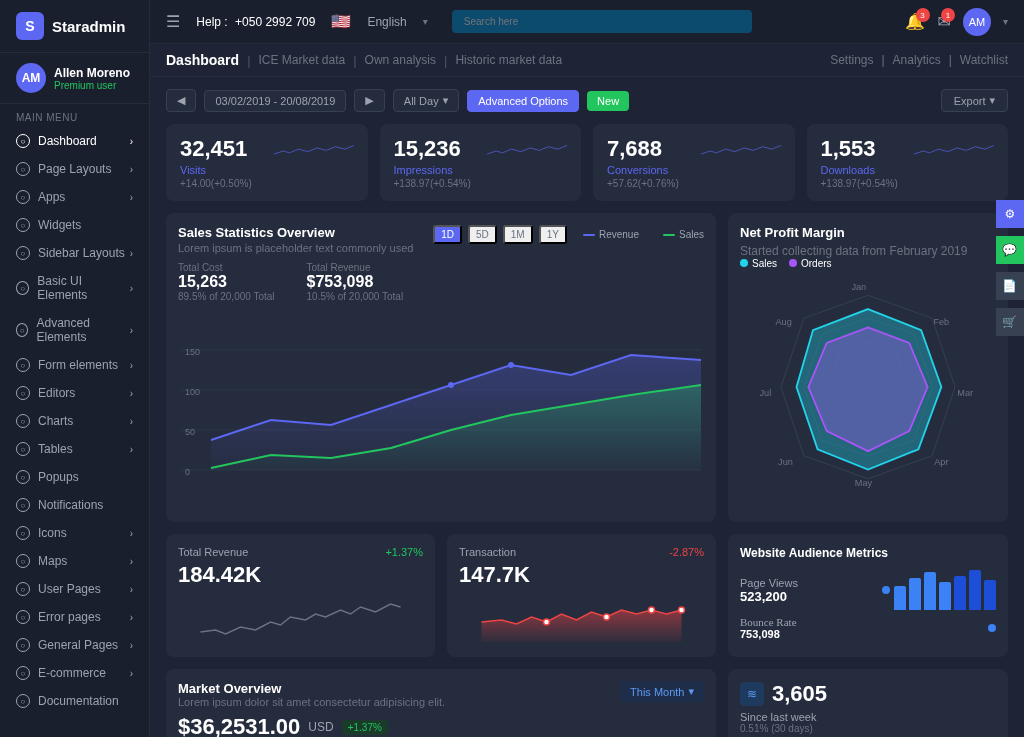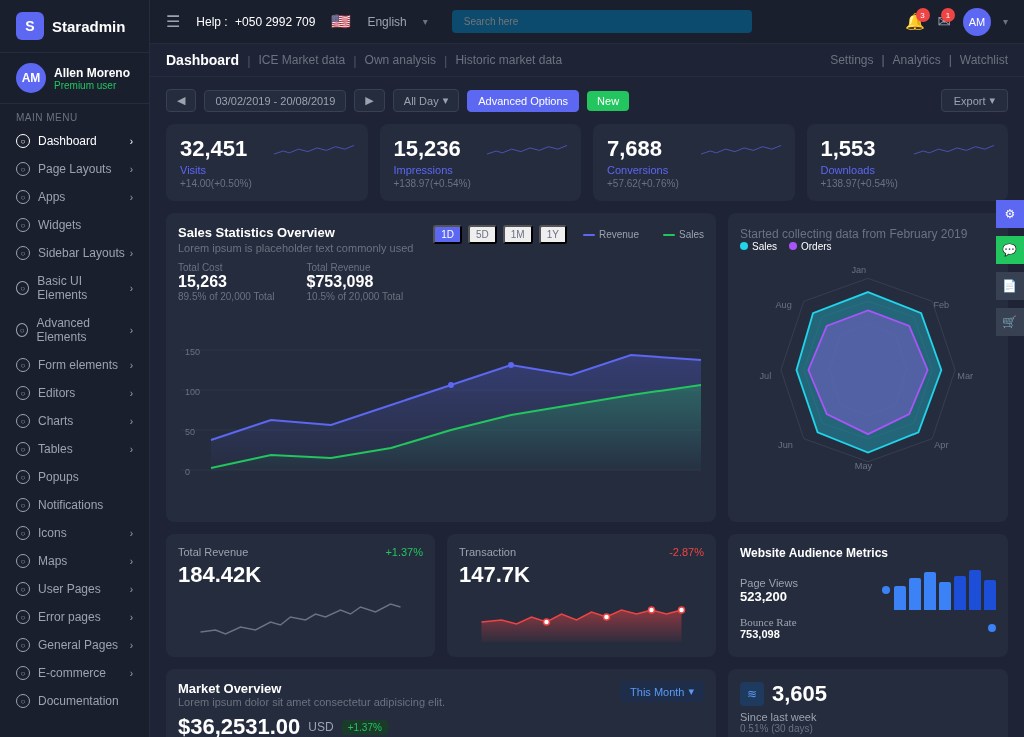--- a/index.html
+++ b/index.html
@@ -478,20 +478,21 @@
 
           <path d="M30,158 L90,145 L150,148 L210,138 L270,120 L330,105 L390,95 L450,85 L520,75" fill="none" stroke="#22c55e" stroke-width="2"></path>
           <path d="M30,158 L90,145 L150,148 L210,138 L270,120 L330,105 L390,95 L450,85 L520,75 L520,160 L30,160 Z" fill="url(#salesGrad)"></path>
 
           <circle cx="270" cy="75" r="3" fill="#5c67f2"></circle>
           <circle cx="330" cy="55" r="3" fill="#5c67f2"></circle>
         </svg>
       </div>
 
       <div class="radar-card">
+        <div class="card-title" style="margin-bottom:4px;">Net Profit Margin</div>
         <div class="card-subtitle" style="font-size:12px;color:#6b7280;">Started collecting data from February 2019</div>
         <div class="radar-legend">
           <span><span class="radar-dot" style="background:#22d3ea;"></span>Sales</span>
           <span><span class="radar-dot" style="background:#a855f7;"></span>Orders</span>
         </div>
         
         <svg viewBox="0 0 240 240" width="100%" height="220">
 
           <text x="110" y="14" fill="#6b7280" font-size="10" text-anchor="middle">Jan</text>
           <text x="200" y="52" fill="#6b7280" font-size="10" text-anchor="middle">Feb</text>

